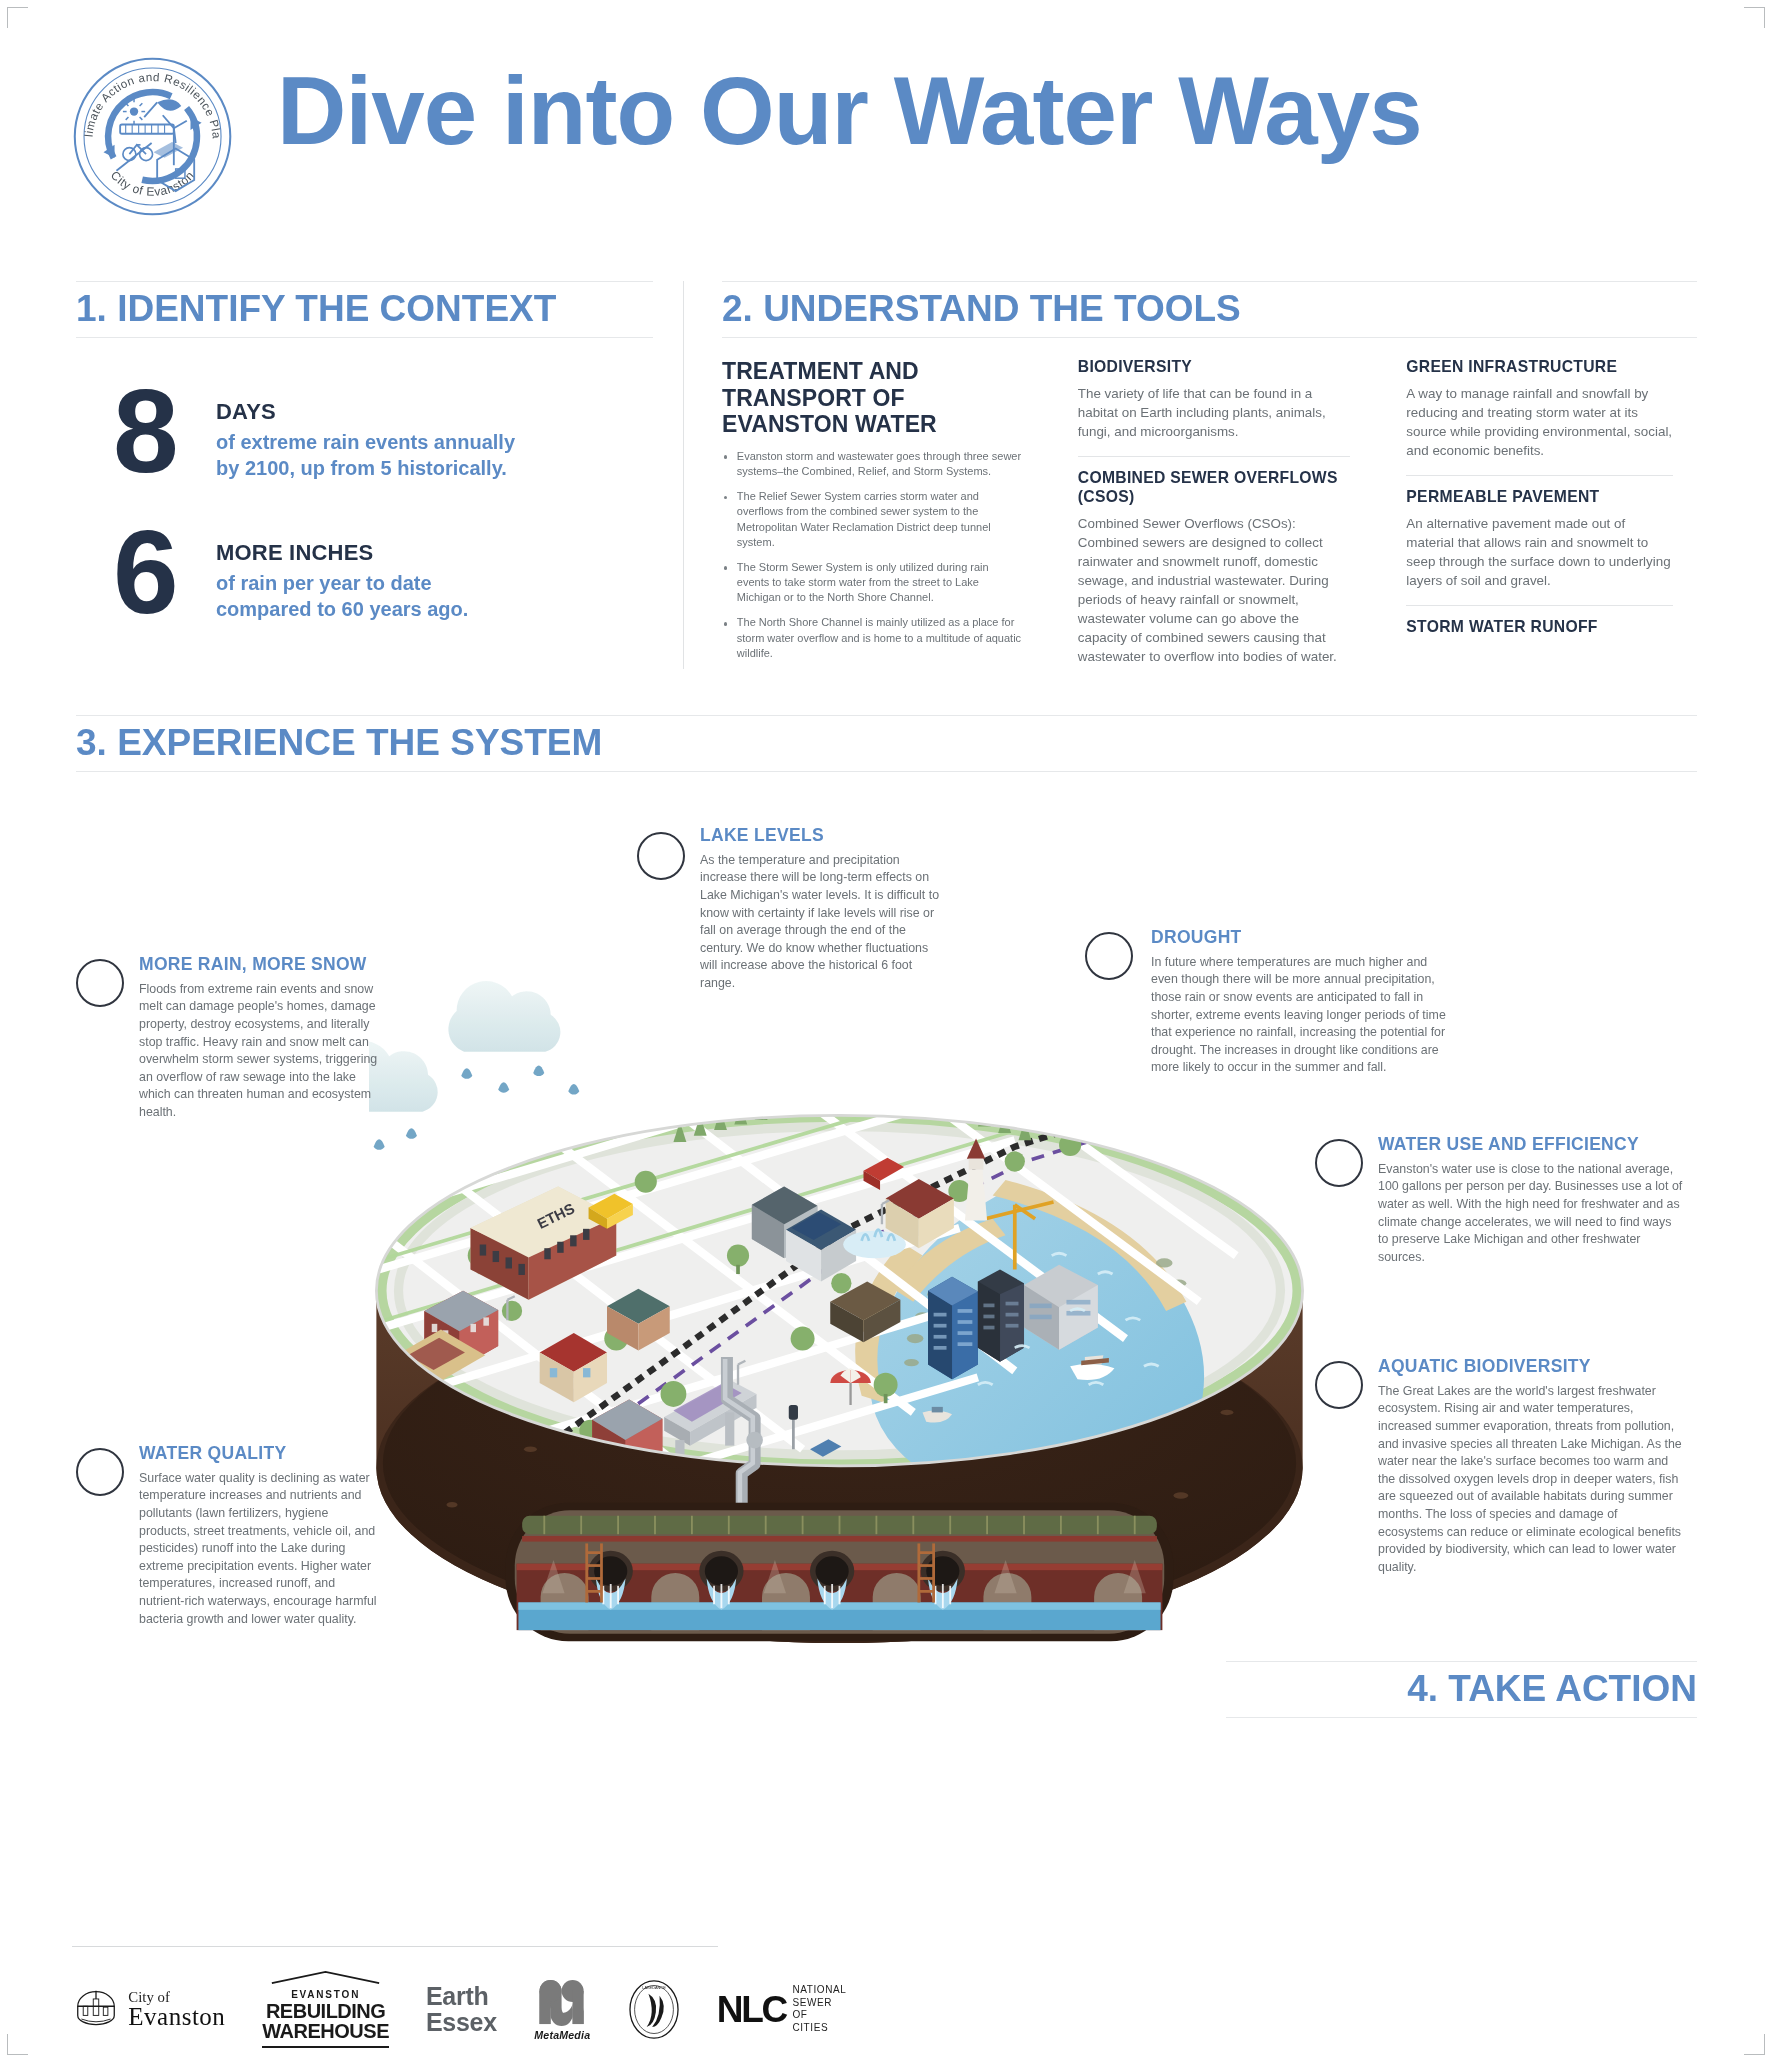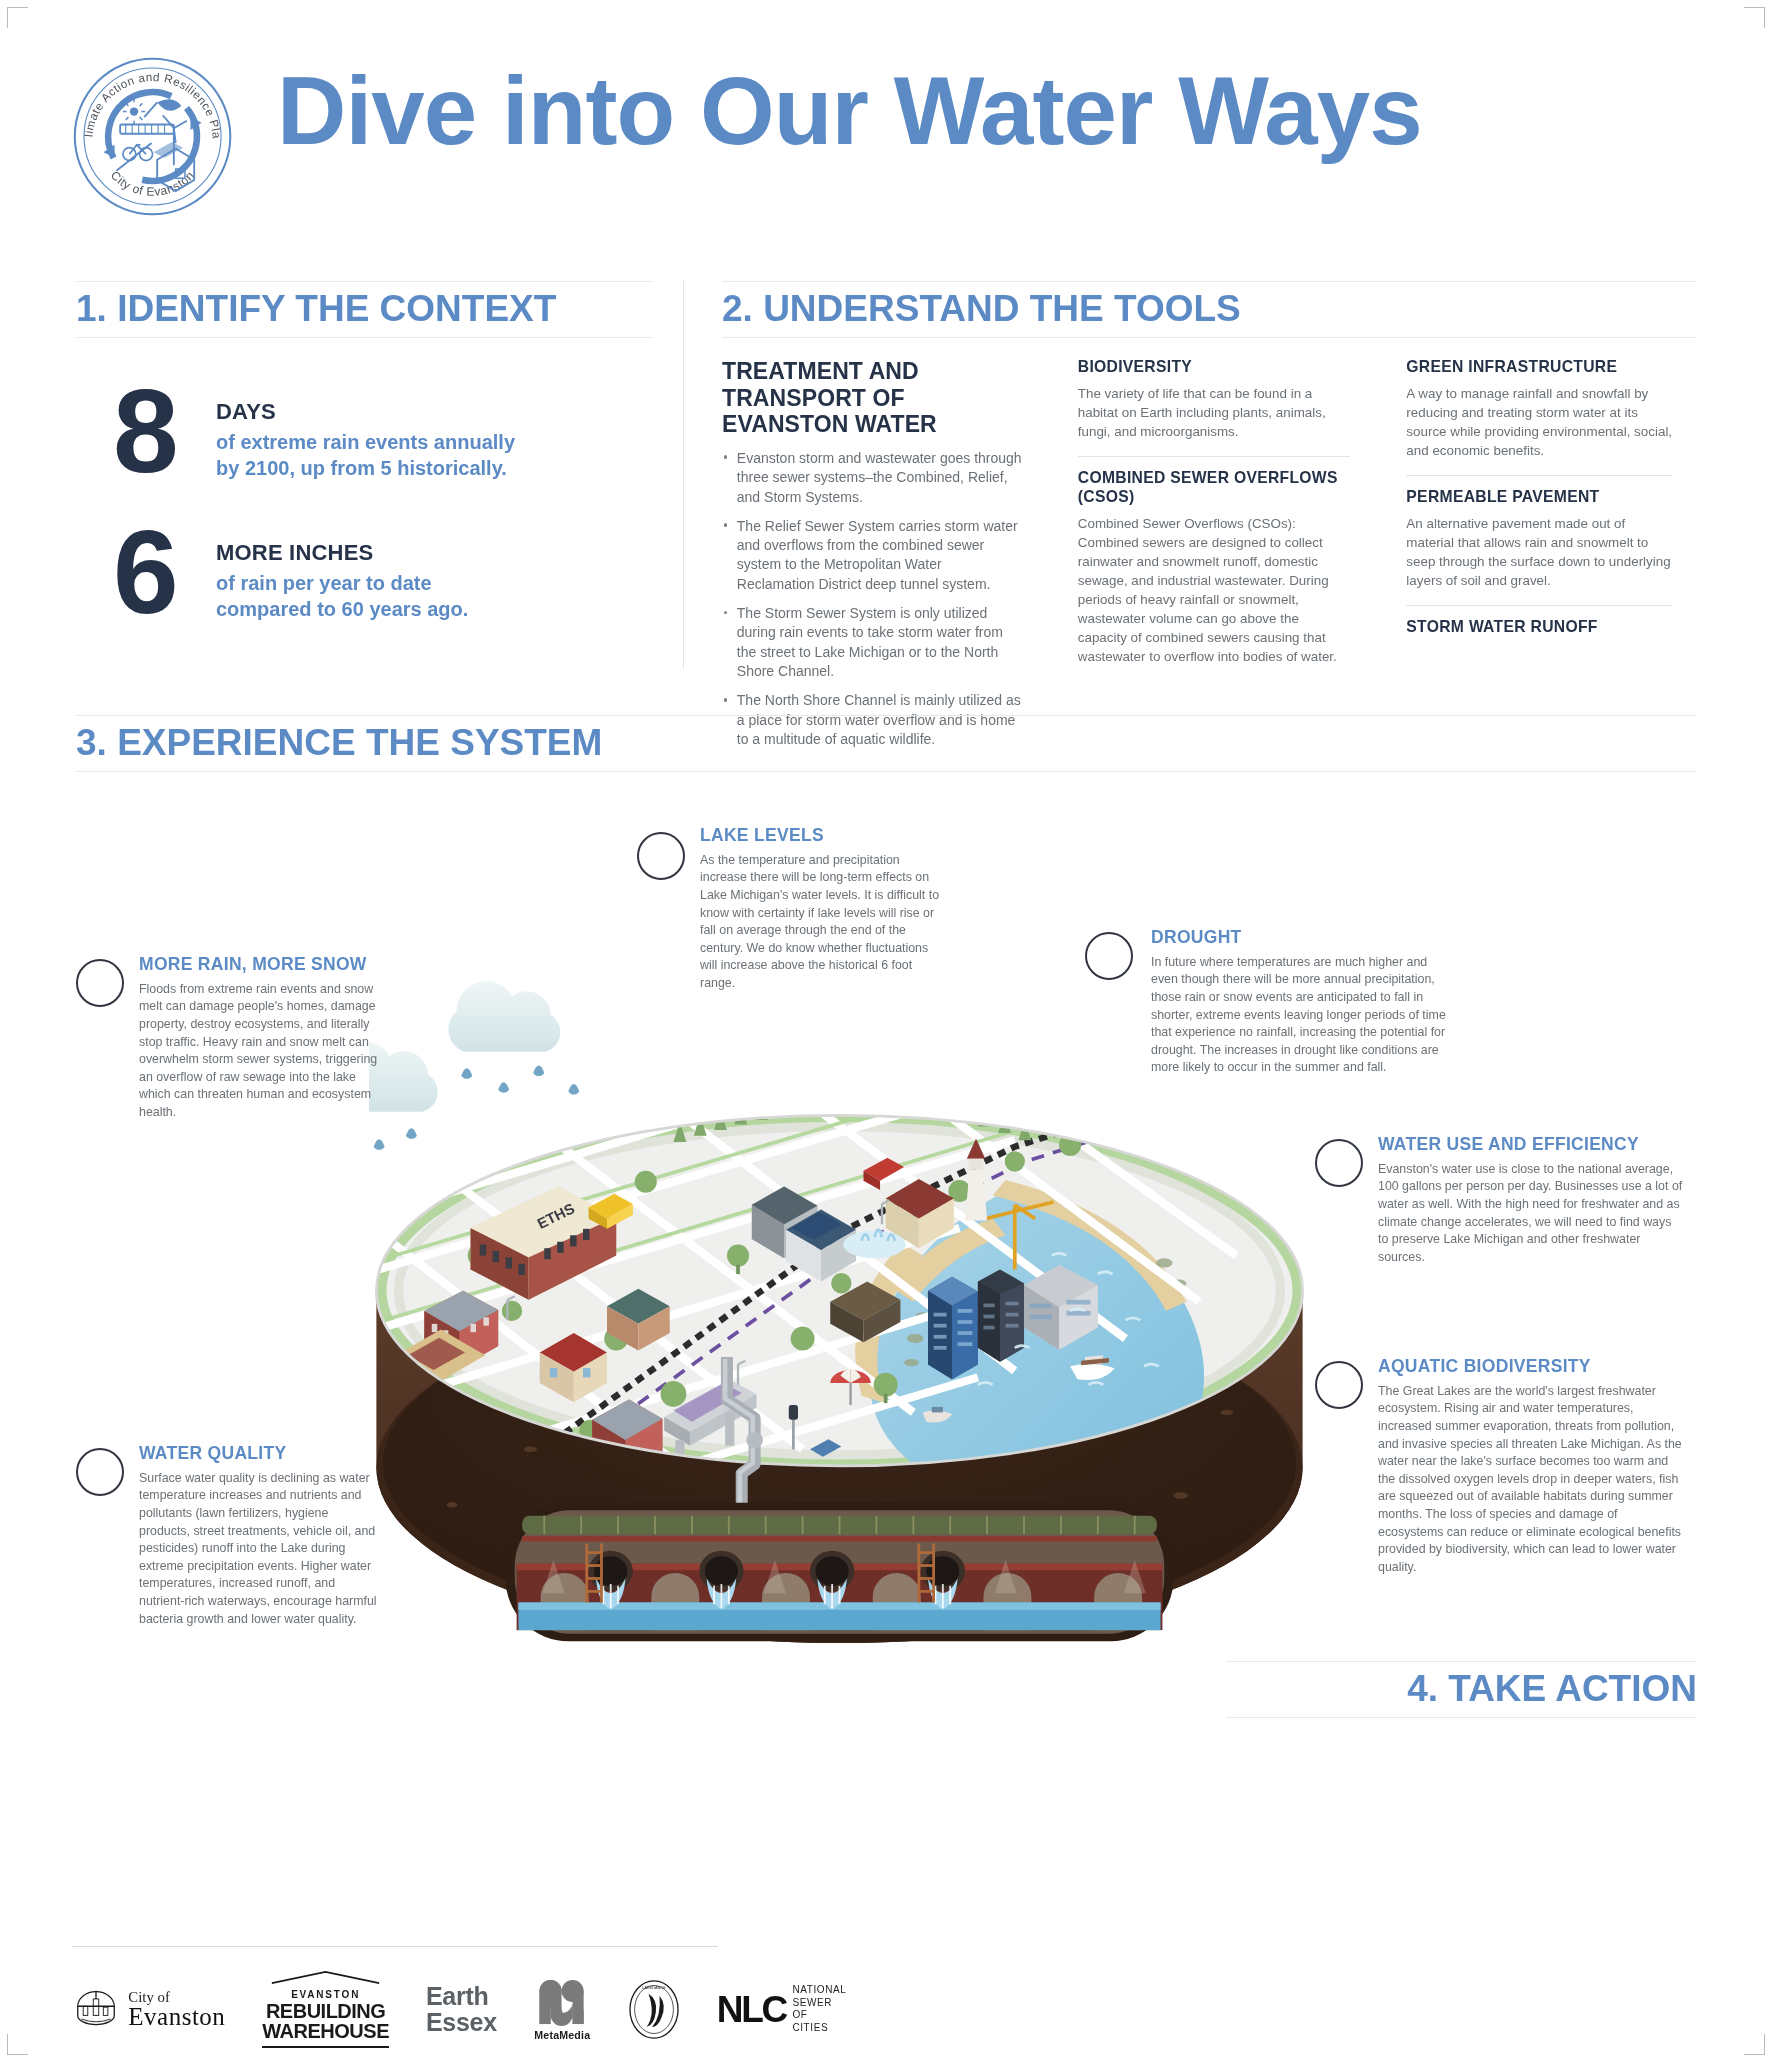--- a/index.html
+++ b/index.html
@@ -67,21 +67,21 @@
   }
   .term-title{
     font-size:15.7px;font-weight:700;color:#253248;
     letter-spacing:0.3px;line-height:1.2;margin:0 0 7.4px 0;
   }
   .term-body{font-size:13.4px;line-height:1.42;color:#6b7176;margin:0 0 14.8px 0;}
   .term + .term{border-top:0.9px solid #e3e5e7;padding-top:12px;margin-top:2.8px;}
   ul.bullets{margin:0;padding:0;list-style:none;}
   ul.bullets li{
     position:relative;padding-left:14.8px;margin-bottom:10px;
-    font-size:14px;line-height:1.38;color:#6b7176;
+    font-size:11px;line-height:1.38;color:#6b7176;
   }
   ul.bullets li:before{
     content:"";position:absolute;left:1.8px;top:6.5px;
     width:3.7px;height:3.7px;border-radius:50%;background:#7b8186;
   }
 
   
   #section3{left:76px;top:715px;width:1621px;}
 
   
@@ -124,21 +124,21 @@
   .evanston-words .l1{font-family:"Liberation Serif",serif;font-size:14.8px;color:#222;}
   .evanston-words .l2{font-family:"Liberation Serif",serif;font-size:25px;color:#111;letter-spacing:0.5px;}
 
   .erw{text-align:center;line-height:1;color:#1a1a1a;}
   .erw .e1{font-size:10px;font-weight:700;letter-spacing:1.8px;margin:2.8px 0 1.8px;}
   .erw .e2{font-size:20px;font-weight:700;letter-spacing:-0.5px;}
   .erw .e3{font-size:20px;font-weight:700;letter-spacing:-0.5px;}
 
   .chris{font-size:25px;font-weight:700;color:#5c6166;line-height:1.05;letter-spacing:-0.3px;}
 
-  .metamedia-label{font-size:10.6px;font-weight:700;color:#1a1a1a;text-align:center;margin-top:3.7px;letter-spacing:0.2px;}
+  .metamedia-label{font-size:10.6px;font-weight:700;color:#1a1a1a;text-align:center;margin-top:3.7px;letter-spacing:0.2px;font-style:italic;}
 
   .nlc-mark{font-size:37px;font-weight:800;color:#111;letter-spacing:-2.3px;line-height:1;}
   .nlc-sub{font-size:10px;color:#222;line-height:1.25;letter-spacing:0.6px;margin-left:6.5px;}
 </style>
 </head>
 <body>
 
 <div class="page">
 
   <div class="crop tl"></div>

